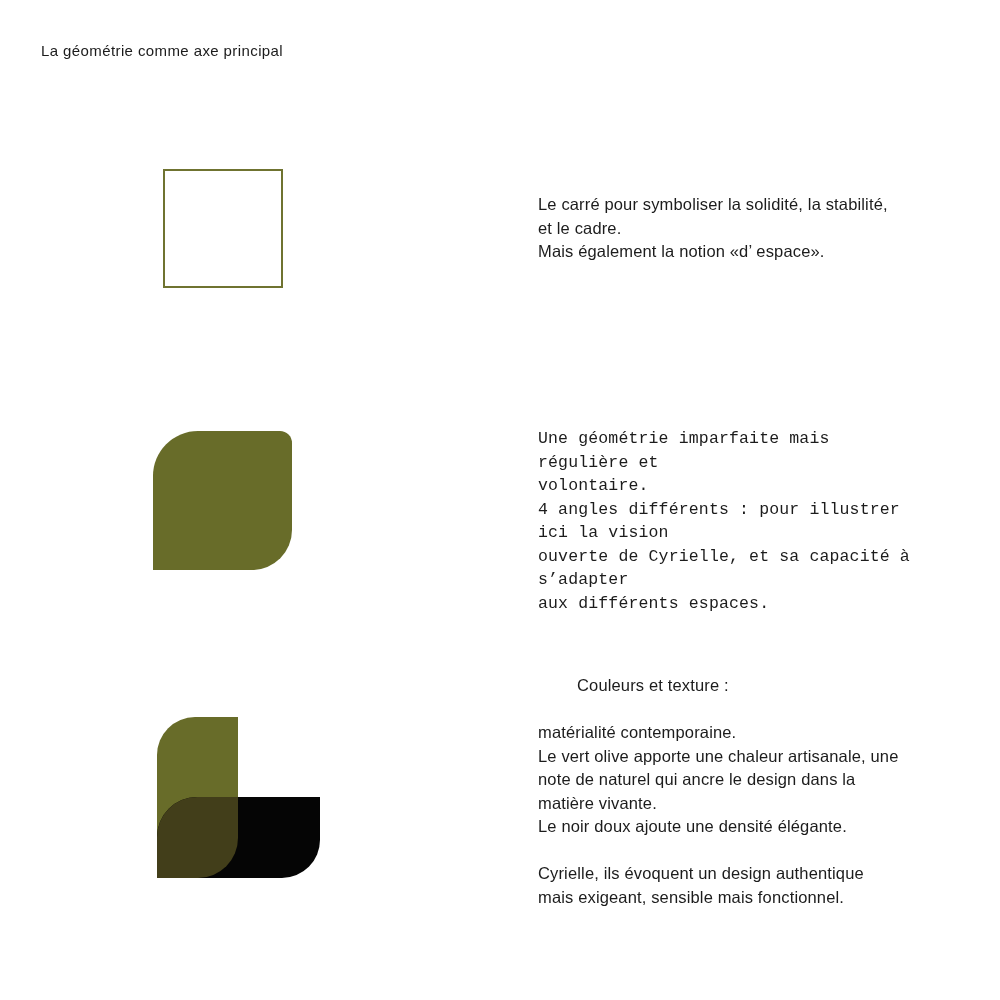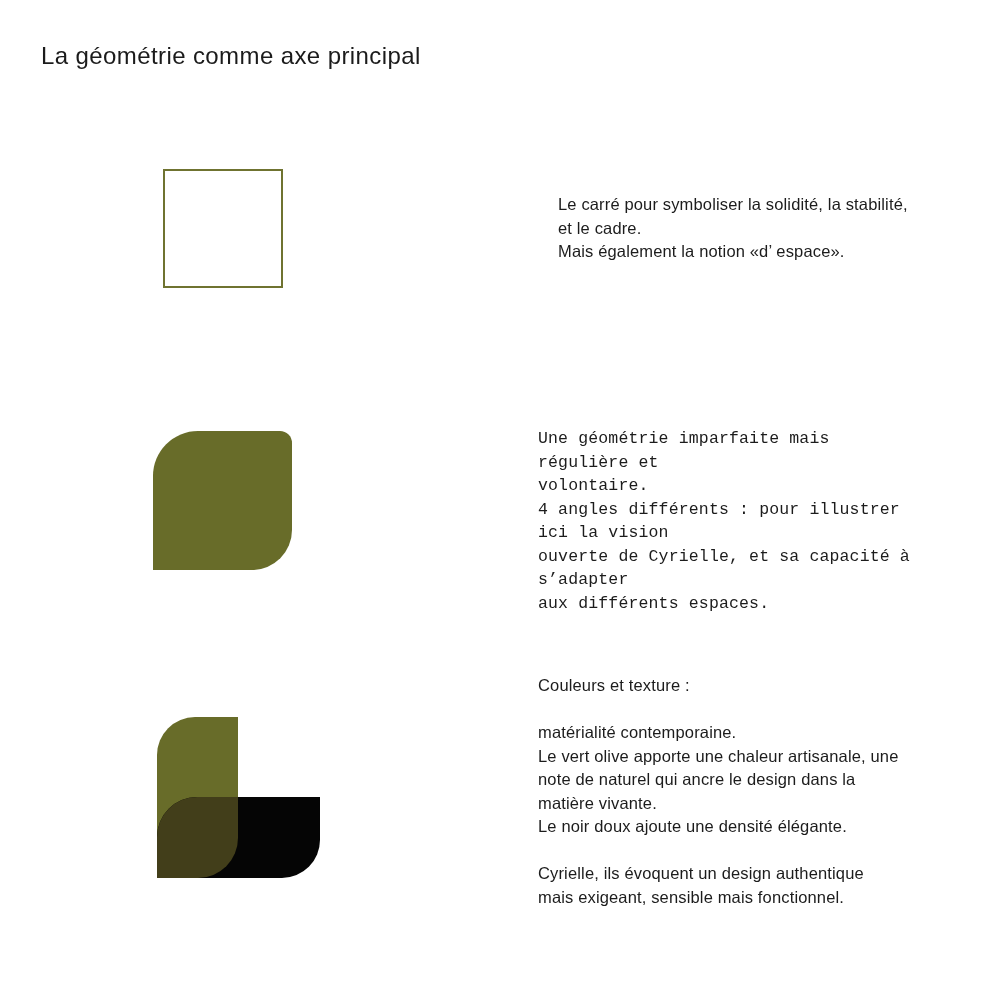--- a/index.html
+++ b/index.html
@@ -11,21 +11,21 @@
     background: #ffffff;
     font-family: "Liberation Sans", "DejaVu Sans", sans-serif;
     color: #1c1c1c;
     overflow: hidden;
   }
 
   .page-title {
     position: absolute;
     left: 41px;
     top: 42px;
-    font-size: 24px;
+    font-size: 15px;
     font-weight: 400;
     letter-spacing: 0.4px;
     color: #1b1b1b;
     white-space: nowrap;
   }
 
   
   .square-outline {
     position: absolute;
     left: 163px;
@@ -83,23 +83,23 @@
   .copy {
     position: absolute;
     left: 538px;
     width: 385px;
     font-size: 16.5px;
     line-height: 23.5px;
     letter-spacing: 0.15px;
     color: #1c1c1c;
     white-space: pre-line;
   }
-  .copy-1 { top: 193px; margin-left: 20px; }
+  .copy-1 { top: 193px; }
   .copy-2 { top: 427px; font-family: Liberation Mono, monospace; }
-  .copy-3-heading { top: 674px; }
+  .copy-3-heading { top: 674px; margin-left: 39px; }
   .copy-3 { top: 721px; }
 </style>
 </head>
 <body style="background: rgb(255, 255, 255);">
 
 <h1 class="page-title">La géométrie comme axe principal</h1>
 
 <div class="square-outline" style="border-color: rgb(111, 115, 48);"></div>
 <p class="copy copy-1">Le carré pour symboliser la solidité, la stabilité,
 et le cadre.

